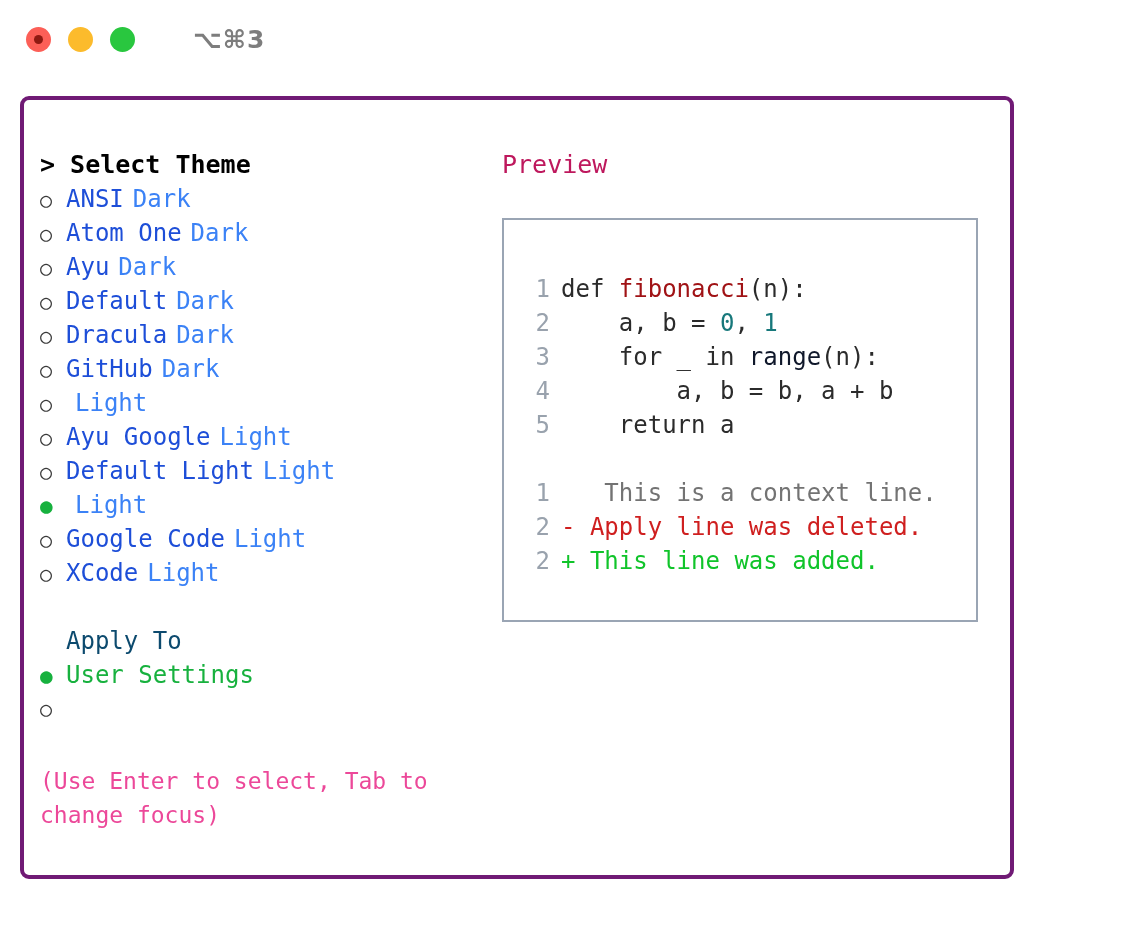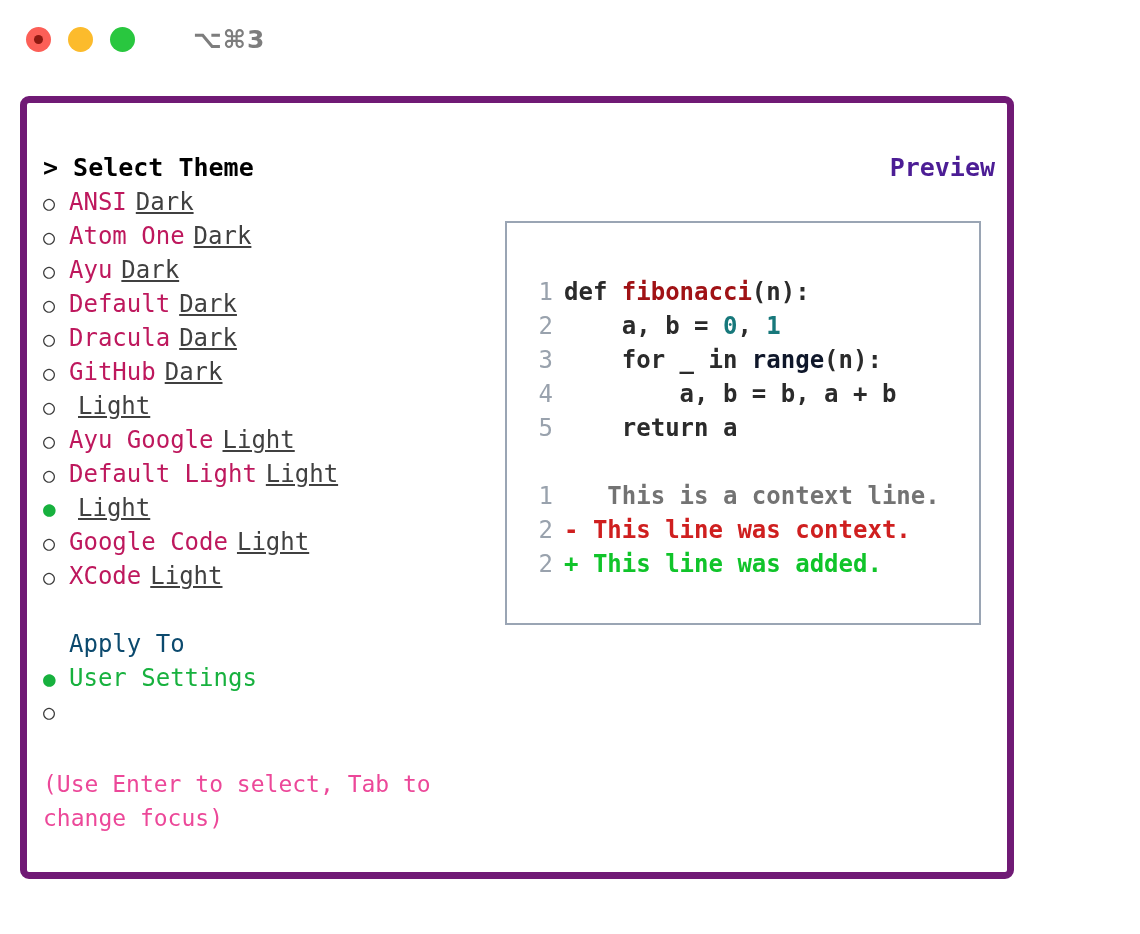--- a/index.html
+++ b/index.html
@@ -68,21 +68,21 @@
     white-space: nowrap;
   }
 
   
   .panel {
     position: absolute;
     left: 20px;
     top: 96px;
     width: 994px;
     height: 783px;
-    border: 7px solid #701a75;
+    border: 4px solid #701a75;
     border-radius: 9px;
     background: #ffffff;
     box-sizing: border-box;
   }
 
   .panel-inner {
     position: relative;
     width: 100%;
     height: 100%;
   }
@@ -115,24 +115,24 @@
   .marker {
     width: 26px;
     flex: 0 0 26px;
     font-size: 20px;
     color: #3a3a3a;
     line-height: 34px;
   }
   .marker.on { color: #17b13e; font-size: 21px; }
   .marker.blank { color: transparent; }
 
-  .opt-name  { color: #be185d; }
+  .opt-name  { color: #1d4ed8; }
   .opt-name.selected { color: #17b13e; }
   .opt-name.plain-head { color: #0c4a6e; }
-  .opt-tag   { color: #404040; padding-left: 9px; text-decoration: underline; }
+  .opt-tag   { color: #3b82f6; padding-left: 9px; }
 
   .group-gap { height: 34px; }
 
   .hint {
     position: absolute;
     left: 16px;
     top: 664px;
     width: 420px;
     font-size: 23px;
     line-height: 34px;
@@ -142,25 +142,24 @@
 
   
   .right-col {
     position: absolute;
     left: 478px;
     top: 48px;
     width: 490px;
   }
   .preview-title {
     font-size: 25px;
-    font-weight: bold;
-    color: #4c1d95;
-    line-height: 34px;
-    height: 34px;
-    text-align: right;
+    font-weight: normal;
+    color: #be185d;
+    line-height: 34px;
+    height: 34px;
   }
   .preview-box {
     margin-top: 36px;
     width: 476px;
     height: 404px;
     border: 2px solid #9aa5b4;
     background: #ffffff;
     box-sizing: border-box;
     padding: 52px 0 0 20px;
   }
@@ -173,21 +172,21 @@
     display: flex;
     align-items: baseline;
   }
   .lnum {
     color: #99a2ad;
     width: 26px;
     flex: 0 0 26px;
     text-align: right;
     margin-right: 11px;
   }
-  .code-text { color: #2b2b2b; white-space: pre; font-weight: bold; }
+  .code-text { color: #2b2b2b; white-space: pre; }
 
   .tok-fn   { color: #a01215; }
   .tok-num  { color: #17787b; }
   .tok-call { color: #0f172a; }
 
   .blank-line { height: 34px; }
 
   .diff-ctx { color: #737373; }
   .diff-del { color: #cf1f1f; }
   .diff-add { color: #10c42a; }
@@ -250,21 +249,21 @@
           <div id="code-block">
               <div class="code-line"><span class="lnum">1</span><span class="code-text"><span>def </span><span class="tok-fn">fibonacci</span><span>(n):</span></span></div>
               <div class="code-line"><span class="lnum">2</span><span class="code-text"><span>    a, b = </span><span class="tok-num">0</span><span>, </span><span class="tok-num">1</span></span></div>
               <div class="code-line"><span class="lnum">3</span><span class="code-text"><span>    for _ in </span><span class="tok-call">range</span><span>(n):</span></span></div>
               <div class="code-line"><span class="lnum">4</span><span class="code-text"><span>        a, b = b, a + b</span></span></div>
               <div class="code-line"><span class="lnum">5</span><span class="code-text"><span>    return a</span></span></div>
             </div>
           <div class="blank-line"></div>
           <div id="diff-block">
               <div class="code-line"><span class="lnum">1</span><span class="code-text diff-ctx"> </span><span class="code-text diff-ctx">  This is a context line.</span></div>
-              <div class="code-line"><span class="lnum">2</span><span class="code-text diff-del">-</span><span class="code-text diff-del"> This line was context.</span></div>
+              <div class="code-line"><span class="lnum">2</span><span class="code-text diff-del">-</span><span class="code-text diff-del"> Apply line was deleted.</span></div>
               <div class="code-line"><span class="lnum">2</span><span class="code-text diff-add">+</span><span class="code-text diff-add"> This line was added.</span></div>
             </div>
         </div>
       </div>
 
     </div>
   </div>
 </div>
 
 </body></html>

